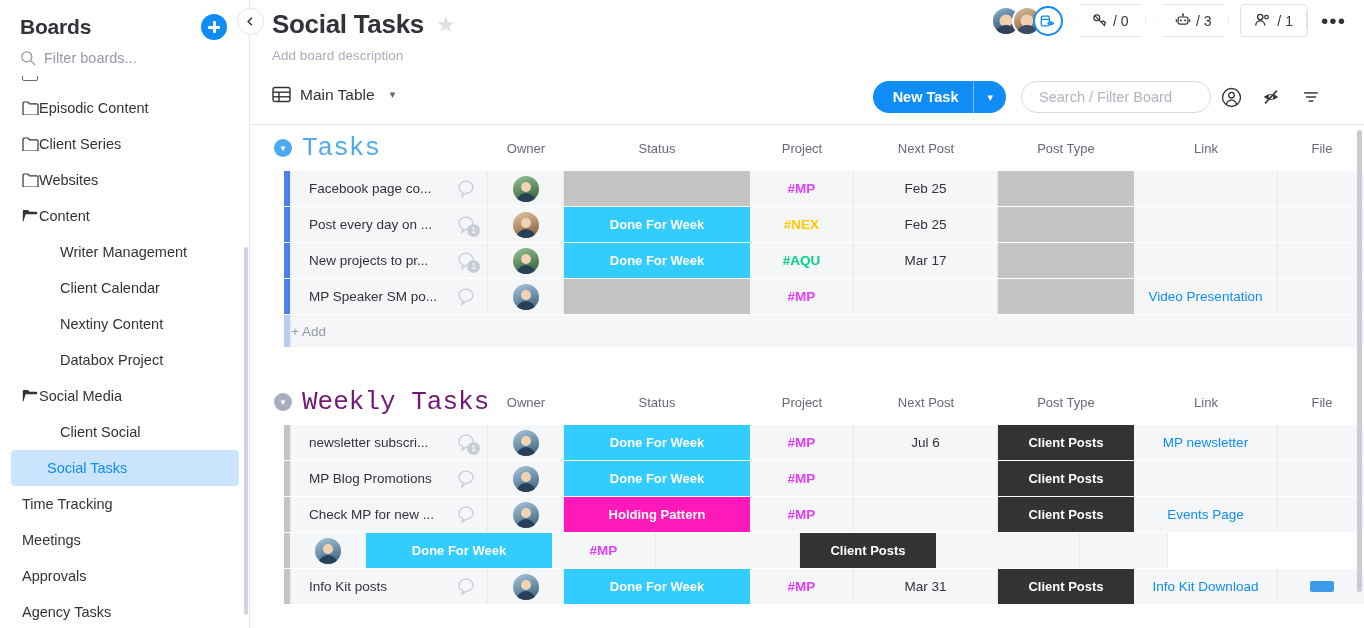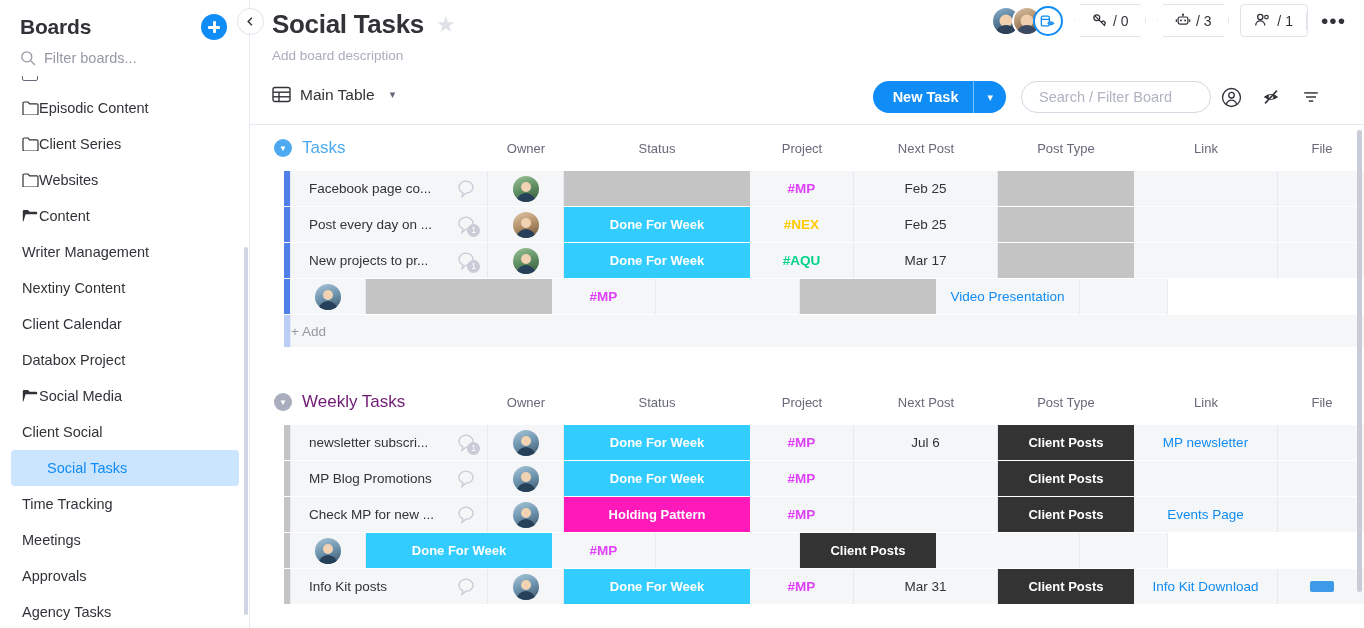--- a/index.html
+++ b/index.html
@@ -56,21 +56,21 @@
   .sb-partial .ptxt {
     position: absolute; left: 46px; top: -9px; font-size: 14.5px; color: #323338;
   }
 
   .sb-item {
     display: flex; align-items: center; 
     height: 36px; padding: 0 18px 0 22px;
     font-size: 14.5px; color: #323338; cursor: pointer;
     white-space: nowrap;
   }
-  .sb-item.child { padding-left: 22px; }
+  .sb-item.child { padding-left: 47px; margin-left: 13px; }
   .sb-item.sel {
     background: #cce5ff; border-radius: 4px; color: #0f8cf5;
     margin: 0 11px; padding-left: 36px; width: 228px;
   }
   .folder-ic { width: 17px; height: 14px; flex: 0 0 17px; }
 
   .sb-scroll {
     position: absolute; left: 244px; top: 247px;
     width: 4px; height: 368px; border-radius: 2px; background: #d0d4e4;
   }
@@ -178,21 +178,21 @@
 
   
   .table-area { position: absolute; left: 0; right: 0; top: 125px; bottom: 0; overflow: hidden; }
   .group { position: relative; }
   .group-title-row { display: flex; align-items: center; height: 46px; padding-left: 24px; gap: 10px; }
   .grp-toggle {
     width: 18px; height: 18px; border-radius: 50%;
     display: flex; align-items: center; justify-content: center;
     color: #fff; font-size: 8px; cursor: pointer; flex: 0 0 18px;
   }
-  .grp-name { font-size: 17px; cursor: pointer; }
+  .grp-name { font-size: 26px; cursor: pointer; font-family: Liberation Mono, monospace; }
 
   .col-head { display: flex; height: 28px; align-items: flex-end; }
   .col-head .ch {
     font-size: 13px; color: #676879; text-align: center; padding-bottom: 6px;
   }
   .row { display: flex; height: 36px; align-items: stretch; border-bottom: 1px solid #fff; }
   .cbar { width: 6px; flex: 0 0 6px; }
   .gap-left { width: 34px; flex: 0 0 34px; }
   .cell {
     background: #f5f6f8; border-right: 1px solid #e6e9ef;
@@ -283,24 +283,24 @@
         <div class="sb-item">
           <span class="folder-ic"><svg viewBox="0 0 17 14" width="17" height="14">
               <path d="M0.8 12.6 V2.2 a1.2 1.2 0 0 1 1.2 -1.2 H6 l1.6 1.8 H14 a1.2 1.2 0 0 1 1.2 1.2 v1.2 H3.6 L1.4 12.6z" fill="#323338"></path>
             </svg></span>
           <span>Content</span>
         </div>
         <div class="sb-item child">
           <span>Writer Management</span>
         </div>
         <div class="sb-item child">
+          <span>Client Calendar</span>
+        </div>
+        <div class="sb-item child">
           <span>Nextiny Content</span>
-        </div>
-        <div class="sb-item child">
-          <span>Client Calendar</span>
         </div>
         <div class="sb-item child">
           <span>Databox Project</span>
         </div>
         <div class="sb-item">
           <span class="folder-ic"><svg viewBox="0 0 17 14" width="17" height="14">
               <path d="M0.8 12.6 V2.2 a1.2 1.2 0 0 1 1.2 -1.2 H6 l1.6 1.8 H14 a1.2 1.2 0 0 1 1.2 1.2 v1.2 H3.6 L1.4 12.6z" fill="#323338"></path>
             </svg></span>
           <span>Social Media</span>
         </div>
@@ -555,20 +555,26 @@
               <span class="status-txt"></span>
             </div>
             <div class="cell" style="width:144px;flex:0 0 144px">
               <span class="lnk"></span>
             </div>
             <div class="cell" style="width:88px;flex:0 0 88px"></div>
           </div>
           <div class="row">
             <div class="gap-left"></div>
             <div class="cbar" style="background:#4f7fe8"></div>
+            <div class="cell name" style="width:198px;flex:0 0 198px">
+              <span class="txt">MP Speaker SM po...</span>
+              <span class="bubble"><svg viewBox="0 0 22 20" width="22" height="20">
+                  <path d="M2 8.2 a7 6 0 1 1 7 6 l-4 3.4 l0.9 -3.9 A6 6 0 0 1 2 8.2z" fill="none" stroke="#c9ccd6" stroke-width="1.3"></path>
+                </svg></span>
+            </div>
             <div class="cell" style="width:76px;flex:0 0 76px">
               <span class="avatar-sm">
                 <span class="f"></span>
                 <span class="b"></span>
               </span>
             </div>
             <div class="cell" style="width:186px;flex:0 0 186px;background:#c4c4c4;border-right:0">
               <span class="status-txt"></span>
             </div>
             <div class="cell" style="width:104px;flex:0 0 104px">

